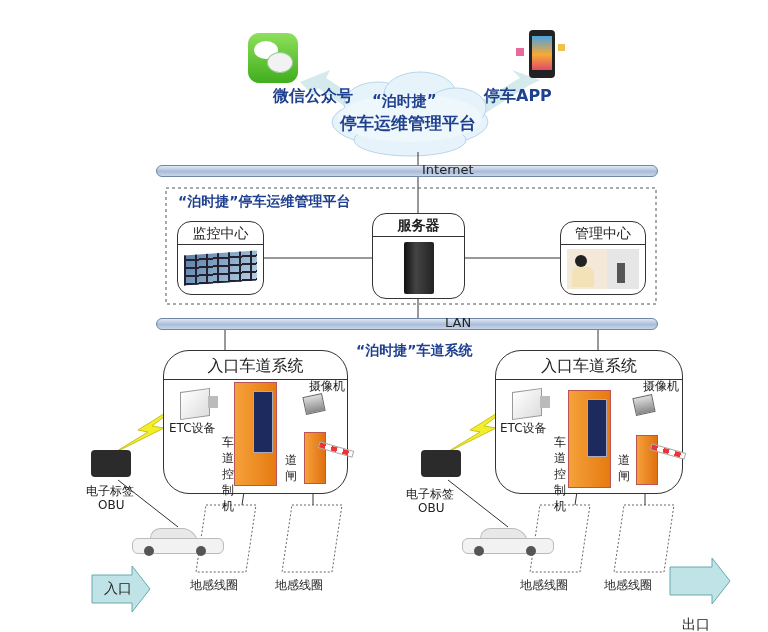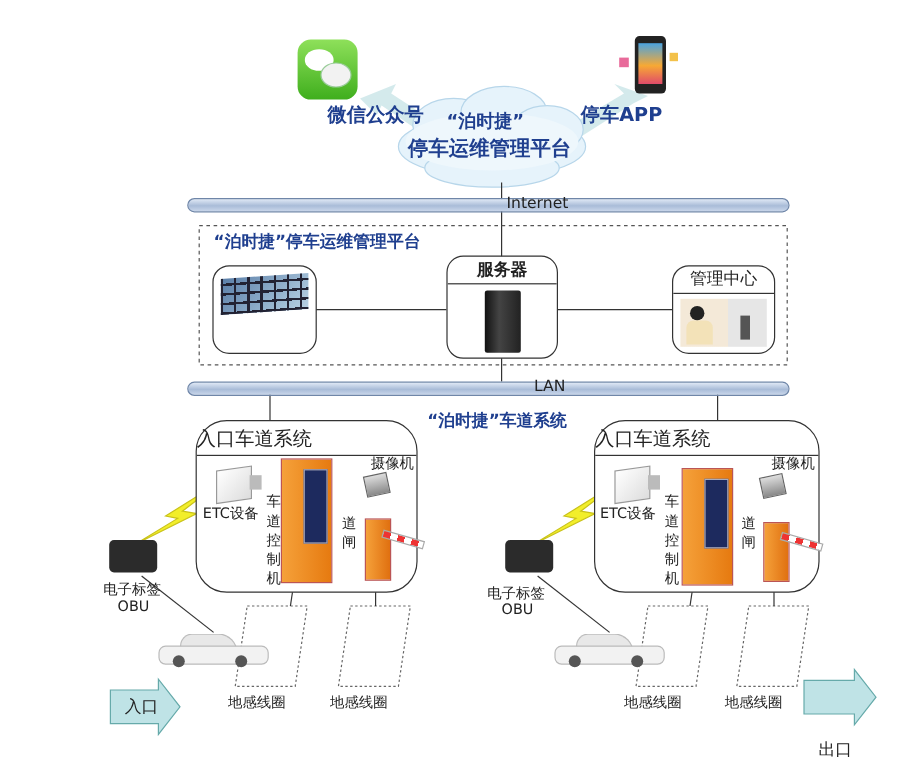--- a/index.html
+++ b/index.html
@@ -5,23 +5,23 @@
   html,body{margin:0;padding:0;background:#fff;}
   body{width:768px;height:632px;position:relative;overflow:hidden;font-family:"DejaVu Sans","Liberation Sans",sans-serif;color:#222;}
   .abs{position:absolute;}
   .txt{position:absolute;white-space:nowrap;}
   .blue-bold{color:#1f3f8f;font-weight:bold;}
   .bus{position:absolute;height:10px;border:1px solid #6f86a8;border-radius:6px;background:linear-gradient(#dfe8f5,#a9bcd8 55%,#c9d6ea);}
   .bus-label{position:absolute;font-size:13px;color:#222;}
   .card{position:absolute;border:1.5px solid #333;border-radius:14px;background:#fff;overflow:hidden;}
   .card .hd{height:22px;border-bottom:1.5px solid #333;text-align:center;font-size:14px;line-height:22px;}
   .lane{position:absolute;border:1.5px solid #333;border-radius:26px;background:#fff;}
-  .lane .hd{height:28px;border-bottom:1.5px solid #333;text-align:left;font-size:16px;line-height:30px;}
+  .lane .hd{height:28px;border-bottom:1.5px solid #333;text-align:center;font-size:16px;line-height:30px;}
   .small{font-size:12px;}
-  .vtext{position:absolute;font-size:12px;line-height:16px;width:14px;text-align:center;white-space:normal;word-break:break-all;}
+  .vtext{position:absolute;font-size:12px;line-height:16px;width:14px;text-align:center;white-space:normal;word-break:break-all;margin-top:24px;}
   svg{position:absolute;left:0;top:0;}
 </style>
 </head>
 <body>
 
 <svg width="768" height="632">
 
   <polygon points="300,82 330,70 326,78 372,108 362,118 318,88 314,96" fill="#cfe8ea" opacity="0.9"></polygon>
   <polygon points="512,70 540,80 528,86 484,114 476,104 520,78" fill="#cfe8ea" opacity="0.9"></polygon>
 
@@ -93,20 +93,21 @@
 
 <div class="txt blue-bold" style="left:372px;top:92px;font-size:15px;">“泊时捷”</div>
 <div class="txt blue-bold" style="left:340px;top:112px;font-size:17px;">停车运维管理平台</div>
 
 <div class="bus" style="left:156px;top:165px;width:500px;"></div>
 <div class="bus-label" style="left:422px;top:162px;">Internet</div>
 
 <div class="txt blue-bold" style="left:178px;top:193px;font-size:14px;">“泊时捷”停车运维管理平台</div>
 
 <div class="card" style="left:177px;top:221px;width:85px;height:72px;">
+  <div class="hd">监控中心</div>
   <div style="margin:8px 6px;height:30px;background:repeating-linear-gradient(90deg,#223 0 2px,transparent 2px 11px),repeating-linear-gradient(0deg,#223 0 2px,transparent 2px 8px),linear-gradient(135deg,#5a7ea8,#b8d2e4);transform:skewY(-4deg);"></div>
 </div>
 
 <div class="card" style="left:372px;top:213px;width:91px;height:84px;font-weight:bold;">
   <div class="hd">服务器</div>
   <div style="margin:5px auto;width:30px;height:52px;background:linear-gradient(90deg,#111,#444 40%,#222);border-radius:2px;"></div>
 </div>
 
 <div class="card" style="left:560px;top:221px;width:84px;height:72px;">
   <div class="hd">管理中心</div>

